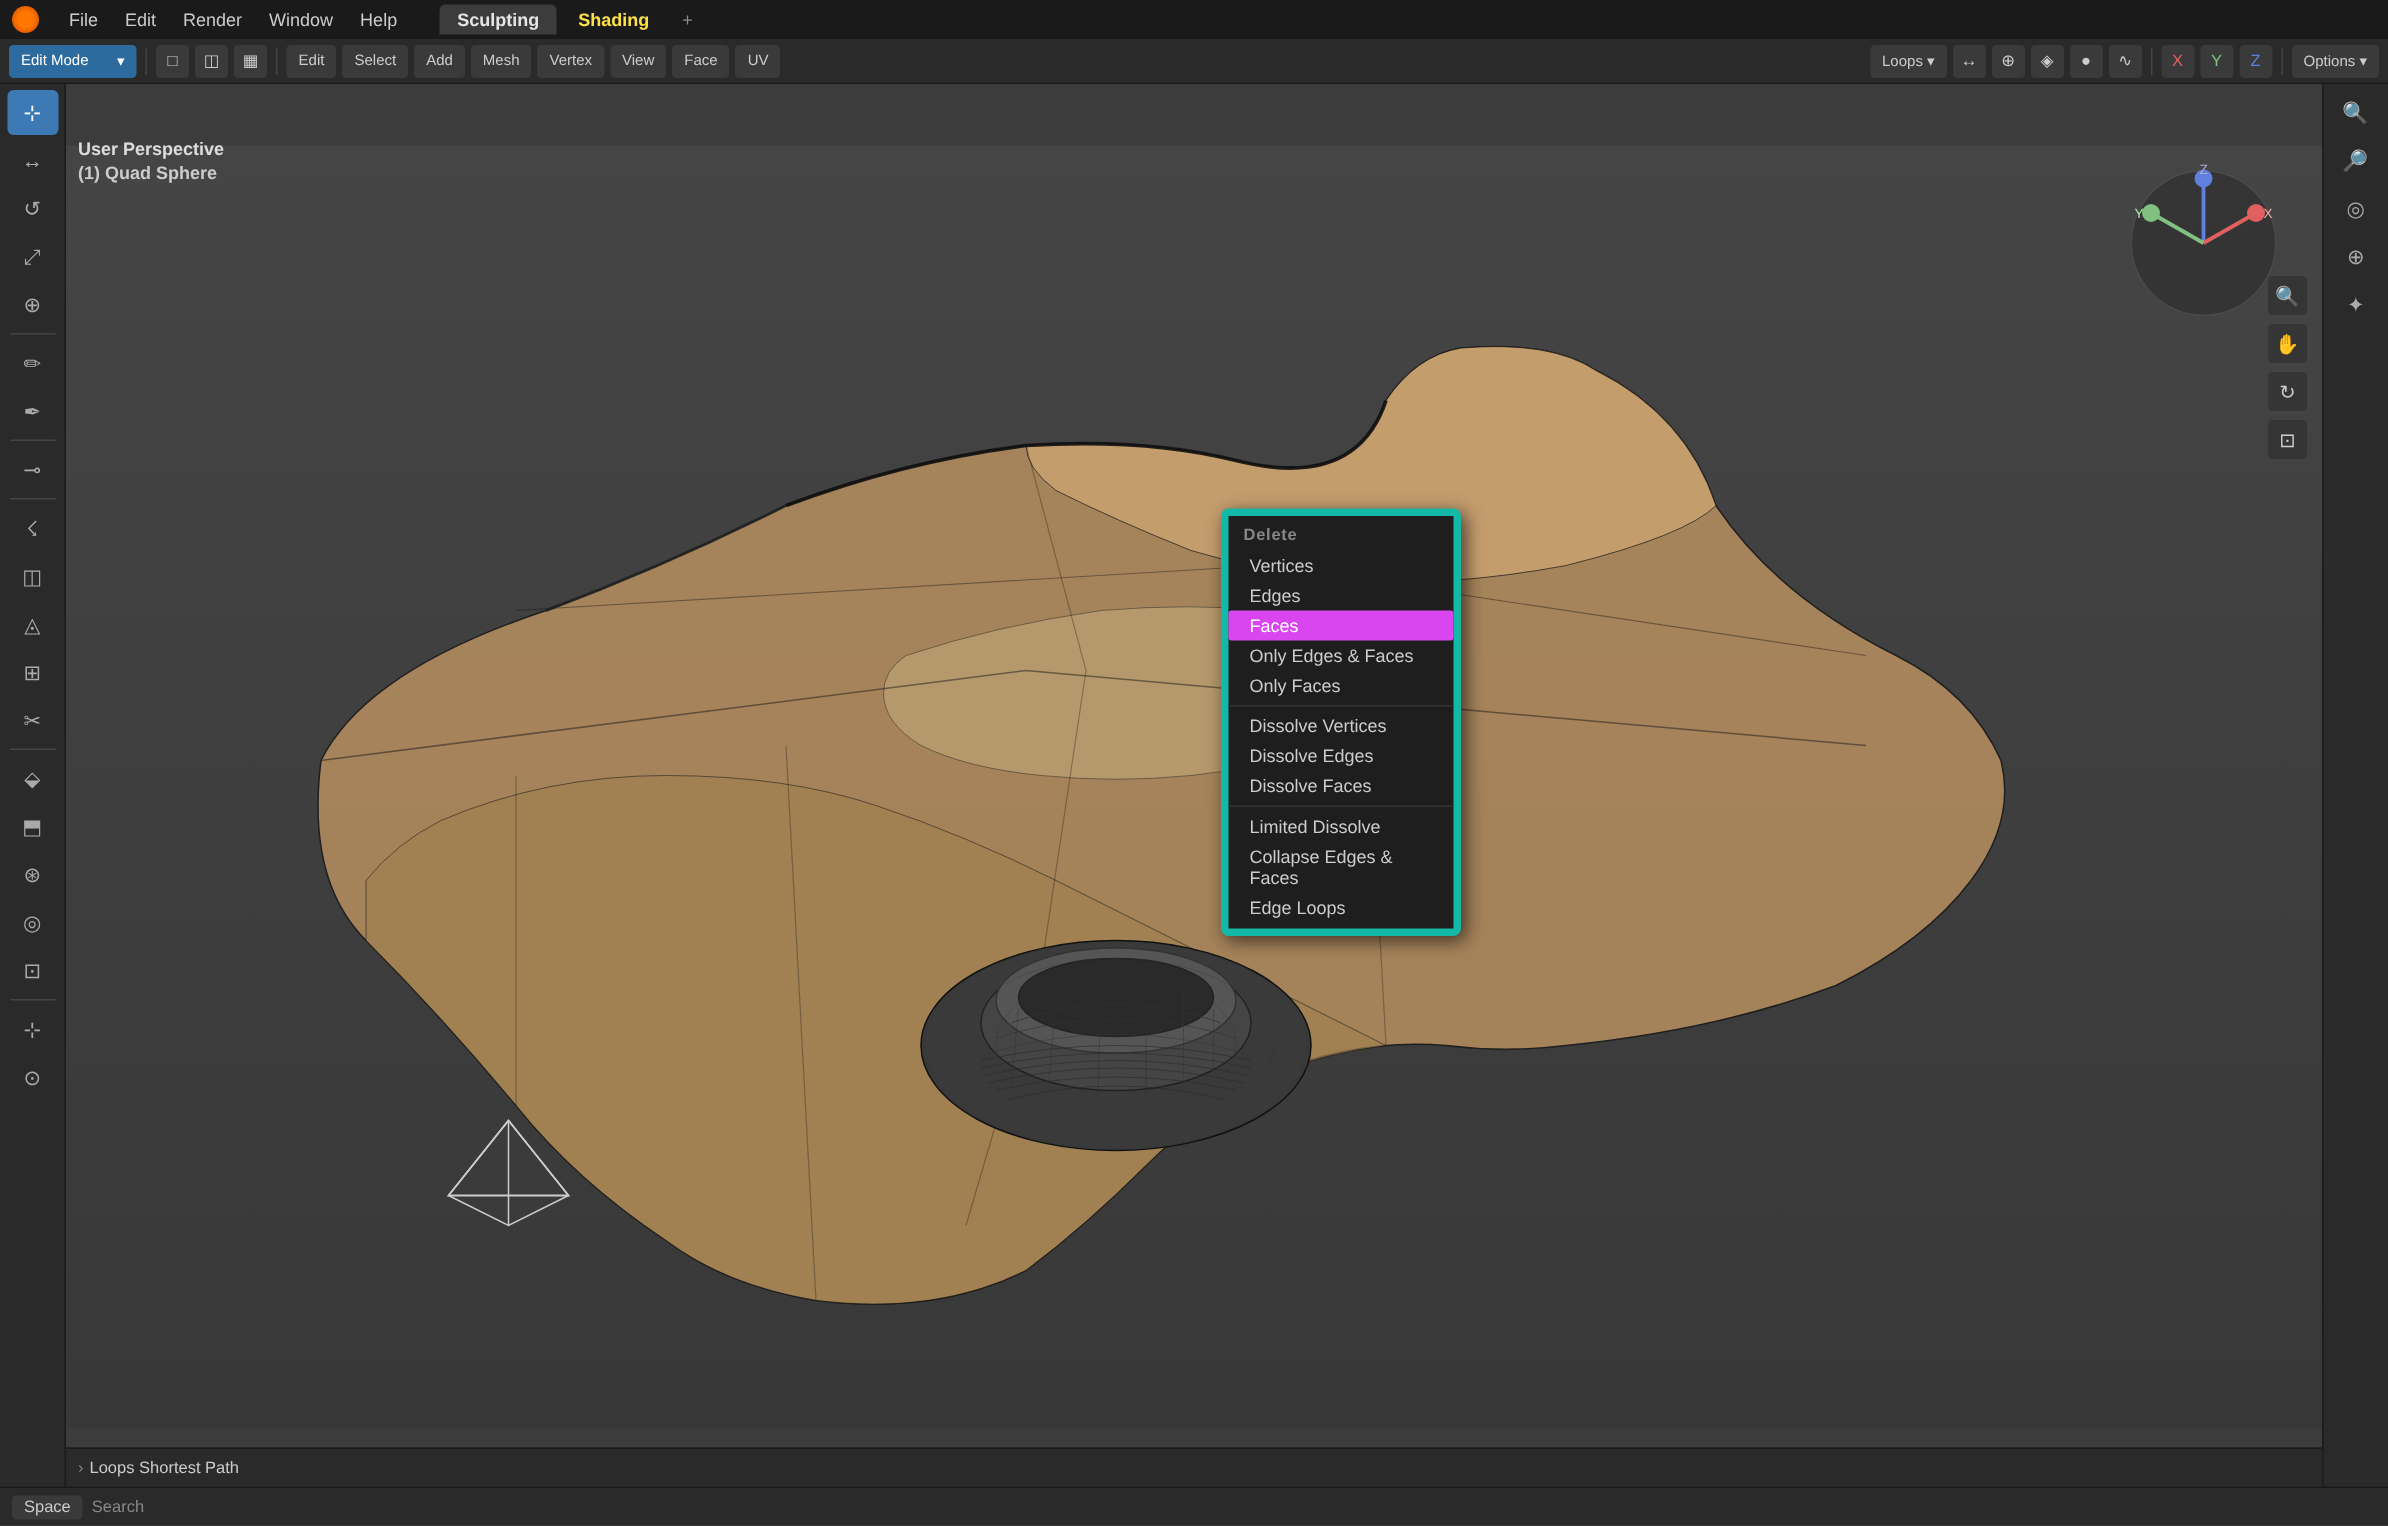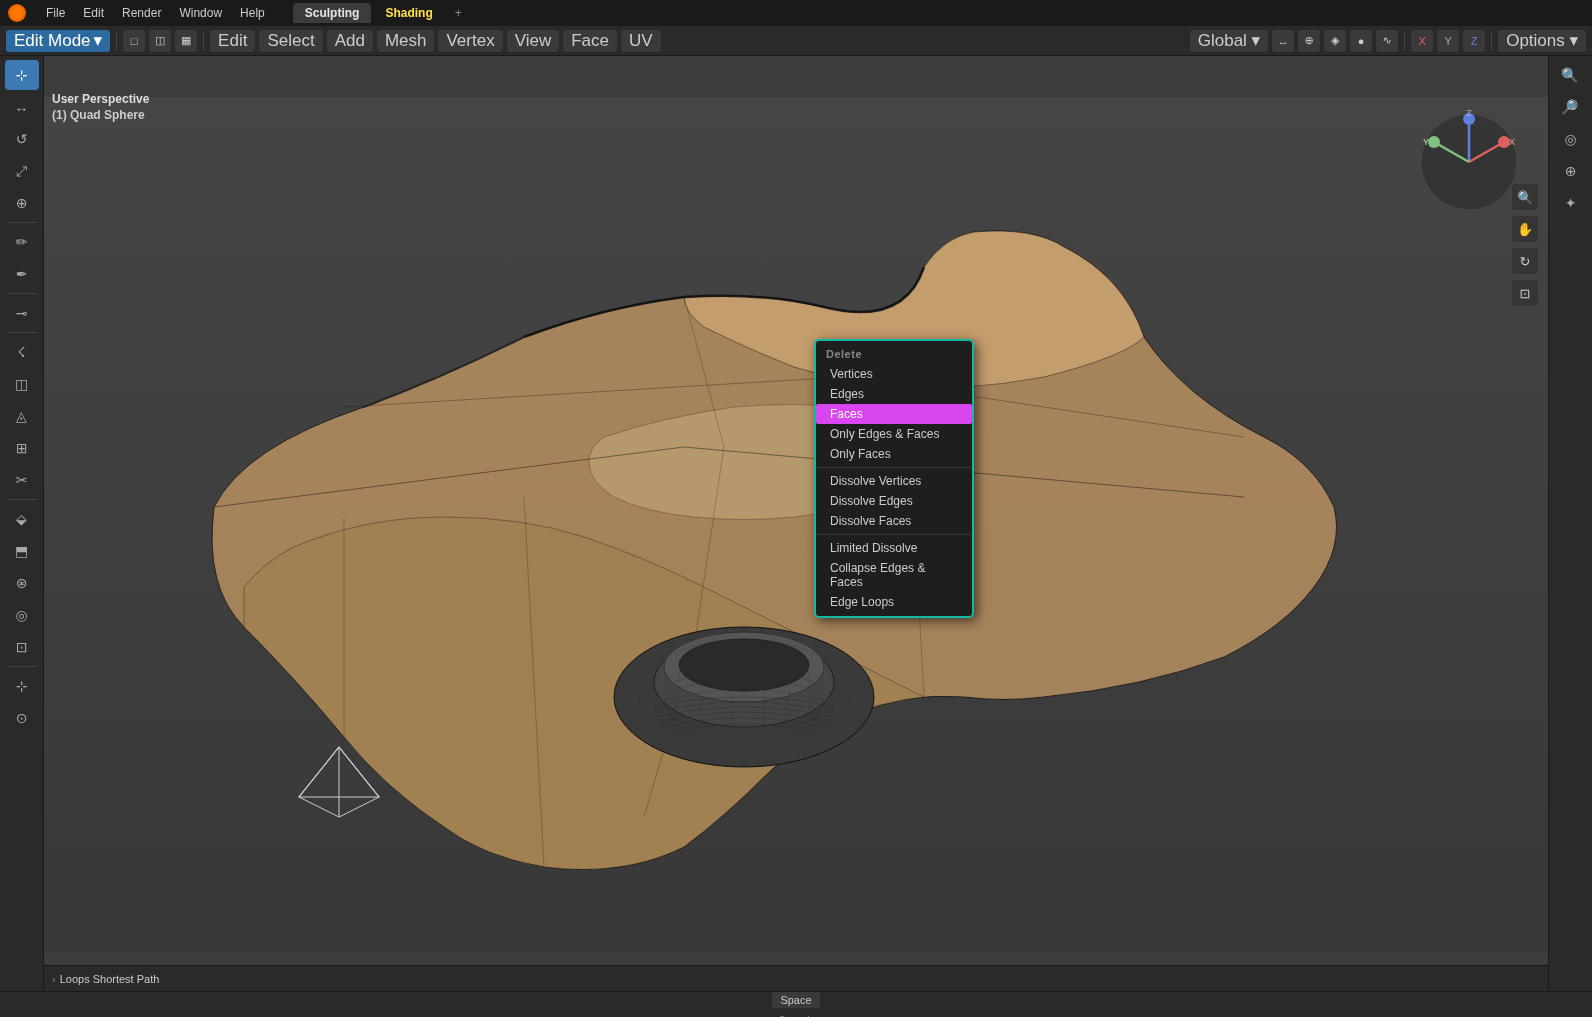--- a/index.html
+++ b/index.html
@@ -80,24 +80,24 @@
       gap: 4px;
       z-index: 99;
       border-bottom: 1px solid #1a1a1a;
     }
     .tb-btn {
       padding: 2px 8px;
       border-radius: 3px;
       background: #3a3a3a;
       color: #ccc;
       cursor: pointer;
-      font-size: 17px;
-      display: flex;
-      align-items: center;
-      gap: 3px;
+      font-size: 10px;
+      display: flex;
+      align-items: center;
+      gap: 19px;
       height: 22px;
     }
     .tb-btn.mode-btn {
       background: #2d6b9e;
       color: #fff;
     }
     .tb-sep {
       width: 1px;
       height: 18px;
       background: #444;
@@ -214,21 +214,21 @@
       color: #ccc;
       font-size: 13px;
     }
 
     
     #context-menu {
       position: absolute;
       top: 255px; left: 770px;
       width: 160px;
       background: #1e1e1e;
-      border: 2px solid #14b8a6;
+      border: 5px solid #14b8a6;
       border-radius: 5px;
       padding: 4px 0;
       z-index: 200;
       box-shadow: 3px 3px 12px rgba(0,0,0,0.6);
     }
     .menu-title {
       padding: 3px 10px 4px 10px;
       font-size: 11px;
       color: #888;
       font-weight: 600;
@@ -255,21 +255,20 @@
       height: 26px;
       background: #2a2a2a;
       display: flex;
       align-items: center;
       padding: 0 8px;
       gap: 6px;
       font-size: 11px;
       color: #888;
       border-top: 1px solid #1a1a1a;
       z-index: 100;
-      flex-direction: column;
     }
     .bottom-btn {
       padding: 2px 8px;
       background: #3a3a3a;
       border-radius: 3px;
       cursor: pointer;
       color: #ccc;
       font-size: 11px;
     }
 
@@ -328,21 +327,21 @@
   <div class="tb-sep"></div>
   <div class="tb-btn">Edit</div>
   <div class="tb-btn">Select</div>
   <div class="tb-btn">Add</div>
   <div class="tb-btn">Mesh</div>
   <div class="tb-btn">Vertex</div>
   <div class="tb-btn">View</div>
   <div class="tb-btn">Face</div>
   <div class="tb-btn">UV</div>
   <div class="tb-right">
-    <div class="tb-btn">Global ▾</div>
+    <div class="tb-btn">Loops ▾</div>
     <div class="tb-icon-btn">↔</div>
     <div class="tb-icon-btn">⊕</div>
     <div class="tb-icon-btn">◈</div>
     <div class="tb-icon-btn">●</div>
     <div class="tb-icon-btn">∿</div>
     <div class="tb-sep"></div>
     <div class="tb-icon-btn" style="color:#e06060;">X</div>
     <div class="tb-icon-btn" style="color:#80c080;">Y</div>
     <div class="tb-icon-btn" style="color:#6080e0;">Z</div>
     <div class="tb-sep"></div>

